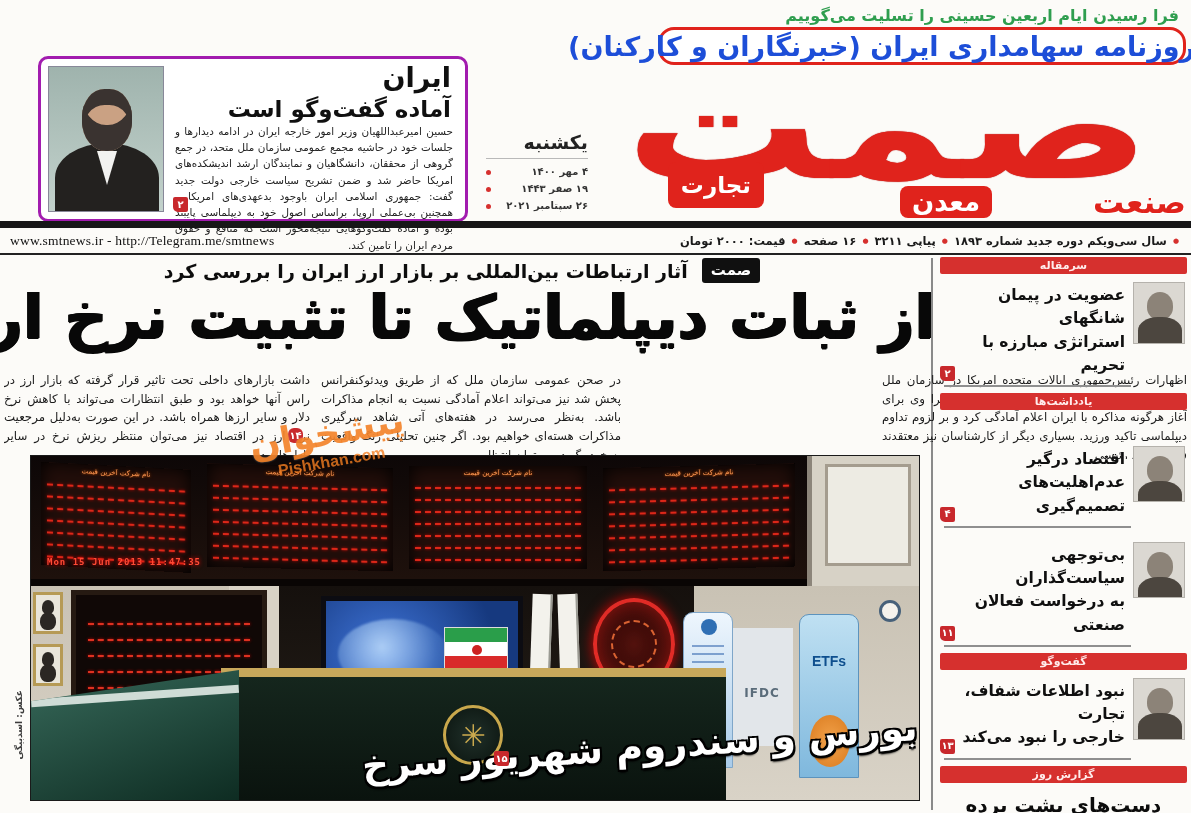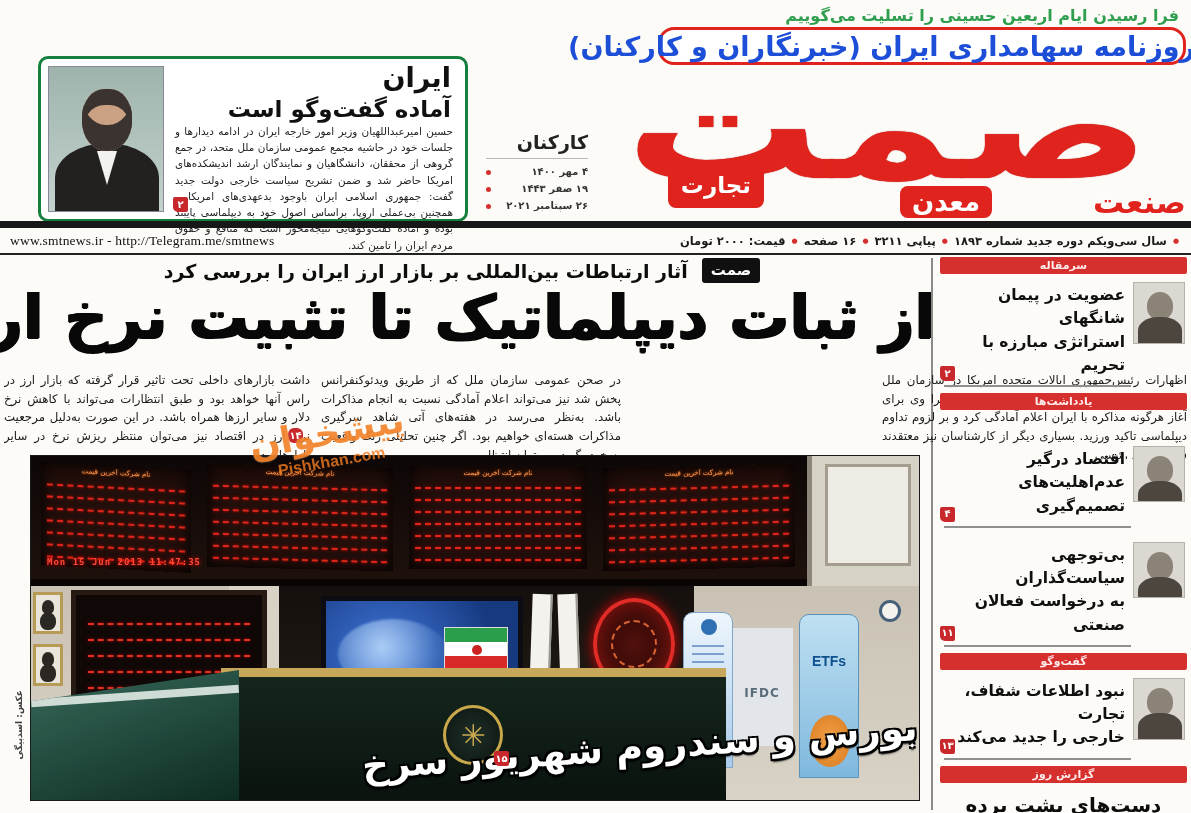--- a/index.html
+++ b/index.html
@@ -16,21 +16,21 @@
   #red-slogan-box {
     top:27px; right:5px; width:528px; height:38px;
     border:3px solid #e0231c; border-radius:16px;
     display:flex; align-items:center; justify-content:center; background:#fff;
   }
   #red-slogan { color:#1d4ed8; font-size:27px; font-weight:bold; white-space:nowrap; }
 
   
   #fm-box {
     left:38px; top:56px; width:430px; height:166px;
-    border:3px solid #15803d; border-radius:10px; background:#fff; direction:rtl;padding-left:38px;
+    border:3px solid #a21caf; border-radius:10px; background:#fff; direction:rtl;padding-left:38px;
   }
   #fm-photo {
     position:absolute; left:7px; top:7px; width:116px; height:146px;
     background:linear-gradient(#9fb3ad,#c3d2cc); overflow:hidden; border:1px solid #889;
   }
   #fm-photo .head {
     position:absolute; left:33px; top:22px; width:50px; height:62px; border-radius:45% 45% 48% 48%;
     background:#caa183; box-shadow:inset 0 -26px 0 #3a3330, inset 0 16px 0 #3a3330;
   }
   #fm-photo .body {
@@ -261,21 +261,21 @@
     </div>
     <div id="fm-title">
       <div class="l1">ایران</div>
       <div class="l2">آماده گفت‌وگو است</div>
     </div>
     <div id="fm-body">حسین امیرعبداللهیان وزیر امور خارجه ایران در ادامه دیدارها و جلسات خود در حاشیه مجمع عمومی سازمان ملل متحد، در جمع گروهی از محققان، دانشگاهیان و نمایندگان ارشد اندیشکده‌های امریکا حاضر شد و ضمن تشریح سیاست خارجی دولت جدید گفت: جمهوری اسلامی ایران باوجود بدعهدی‌های امریکا و همچنین بی‌عملی اروپا، براساس اصول خود به دیپلماسی پایبند بوده و آماده گفت‌وگوهایی نتیجه‌محور است که منافع و حقوق مردم ایران را تامین کند.</div>
     <div class="badge" id="fm-badge">۲</div>
   </div>
 
   <div class="abs" id="date-col">
-    <div id="weekday">کارکنان</div>
+    <div id="weekday">یکشنبه</div>
     <div class="date-line"><span class="dot"></span><span>۴ مهر ۱۴۰۰</span></div>
     <div class="date-line"><span class="dot"></span><span>۱۹ صفر ۱۴۴۳</span></div>
     <div class="date-line"><span class="dot"></span><span>۲۶ سپتامبر ۲۰۲۱</span></div>
   </div>
 
   <div class="abs" id="logo">
     <div id="logo-main">صمت</div>
     <div class="logo-word" id="logo-w1">صنعت</div>
     <div class="logo-word" id="logo-w2">معدن</div>
     <div class="logo-word" id="logo-w3">تجارت</div>
@@ -436,21 +436,21 @@
       </div>
       <div class="side-rule"></div>
       <div class="badge side-badge">۱۱</div>
     </div>
 
     <div class="sec-bar">گفت‌وگو</div>
     <div class="side-item" style="min-height:70px;">
       <div class="side-photo"></div>
       <div class="side-title">
         <div>نبود اطلاعات شفاف، تجارت</div>
-        <div>خارجی را جدید می‌کند</div>
+        <div>خارجی را نبود می‌کند</div>
       </div>
       <div class="side-rule"></div>
       <div class="badge side-badge">۱۳</div>
     </div>
 
     <div class="sec-bar">گزارش روز</div>
     <div id="report-title">
       <div>دست‌های پشت پرده</div>
       <div>تولید و تجارت خودرو</div>
     </div>

